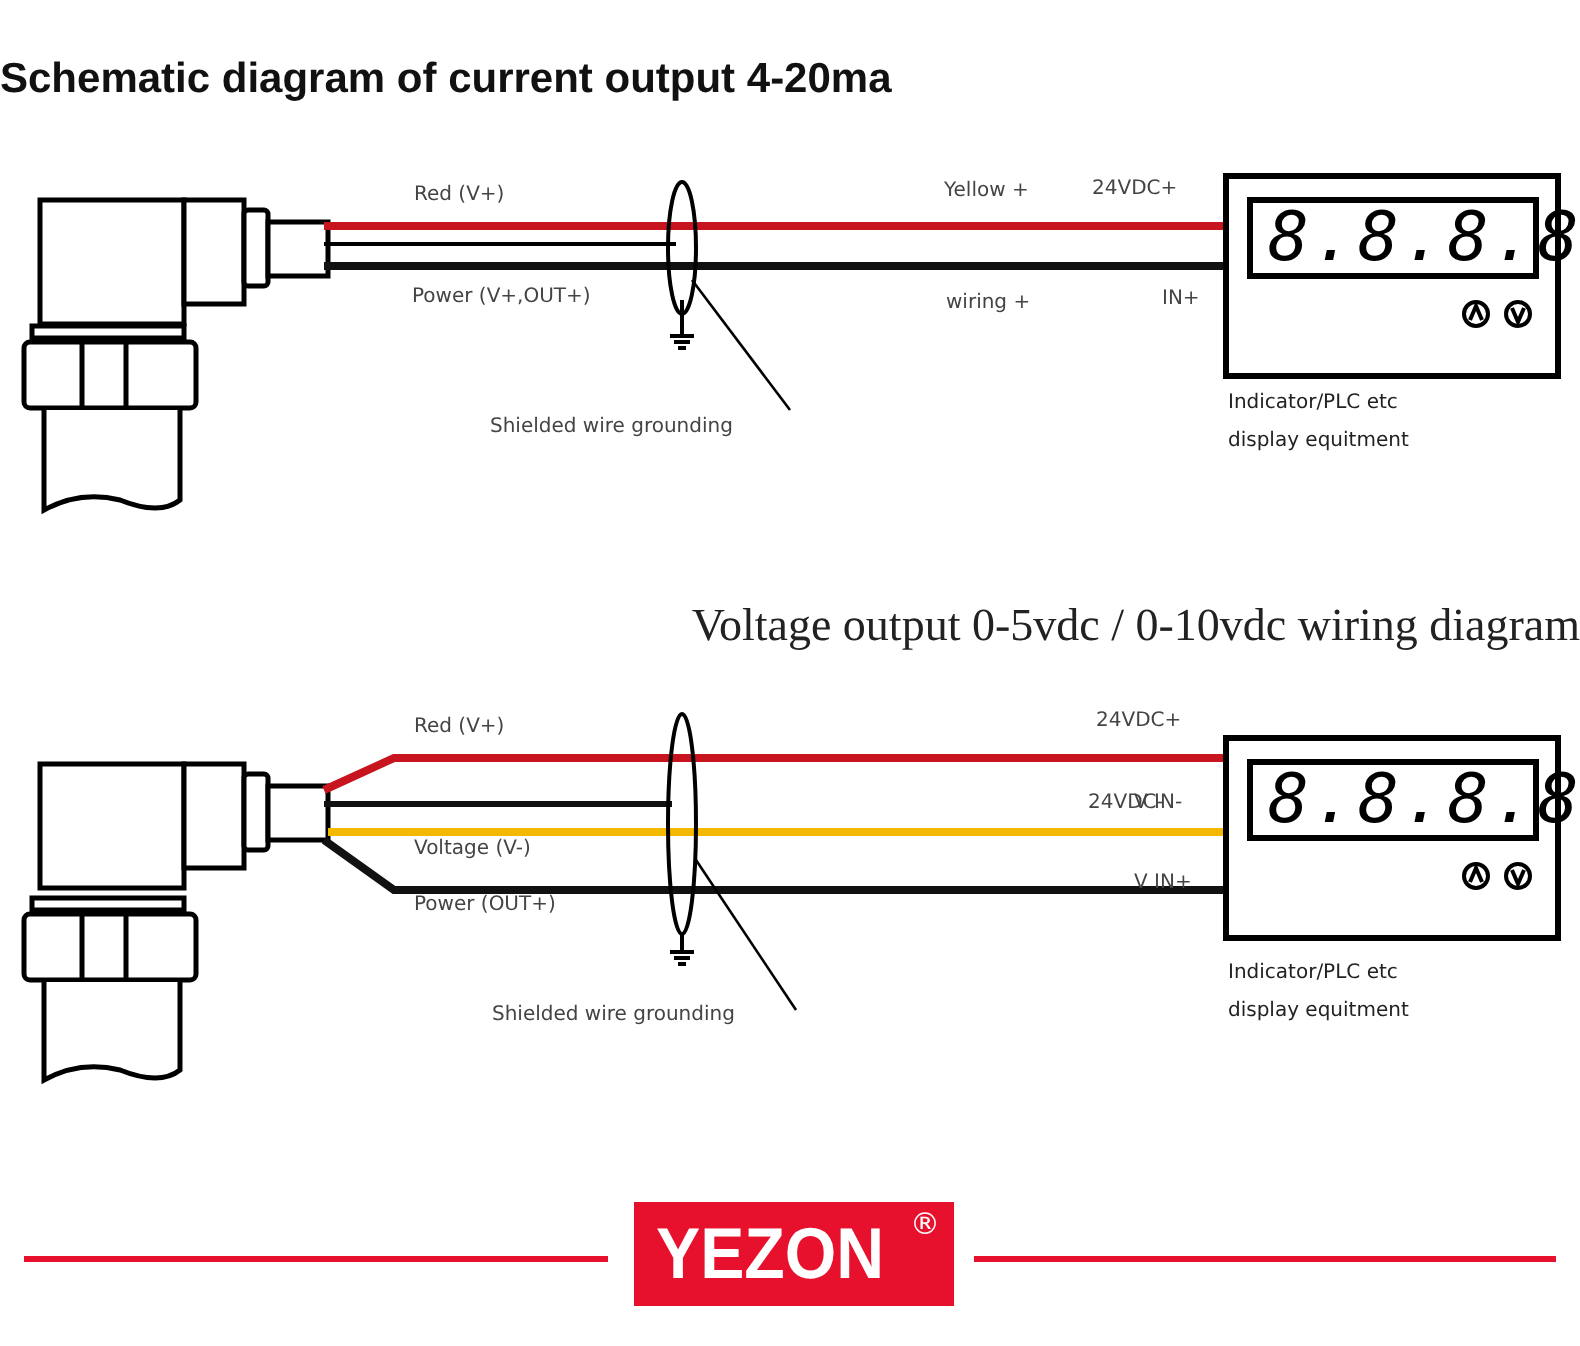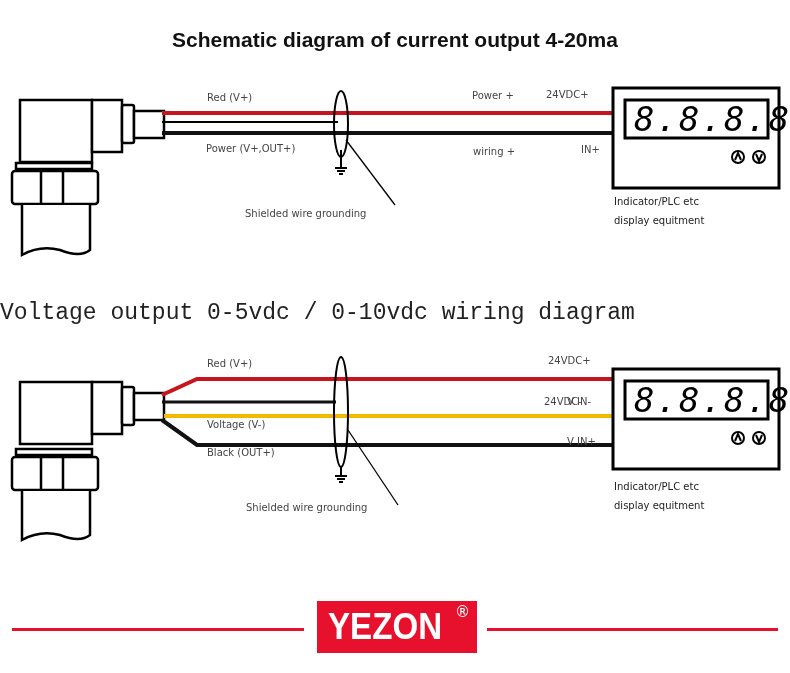--- a/index.html
+++ b/index.html
@@ -1,18 +1,18 @@
 <!DOCTYPE html>
 <html><head>
 <meta charset="utf-8">
 <style>
   html,body{margin:0;padding:0;background:#fff;}
   body{width:790px;height:673px;position:relative;overflow:hidden;font-family:"Liberation Sans",sans-serif;}
-  .title1{position:absolute;left:0;width:790px;top:28px;text-align:center;font-size:21px;font-weight:bold;color:#111;font-family:"Liberation Sans",sans-serif;}
-  .title2{position:absolute;left:0;width:790px;top:300px;text-align:left;font-size:23px;color:#222;font-family:Liberation Mono, monospace;}
+  .title1{position:absolute;left:0;width:790px;top:28px;font-size:21px;font-weight:bold;color:#111;font-family:"Liberation Sans",sans-serif;}
+  .title2{position:absolute;left:0;width:790px;top:300px;text-align:right;font-size:23px;color:#222;font-family:Liberation Serif, serif;}
   .lbl{position:absolute;font-size:10px;color:#444;font-family:"DejaVu Sans",sans-serif;white-space:nowrap;}
   svg{position:absolute;left:0;top:0;}
   .logo-wrap{position:absolute;left:317px;top:601px;width:160px;height:52px;background:#e8112d;}
   .logo{position:absolute;left:11px;top:5px;font-size:36px;font-weight:bold;color:#fff;font-family:"Liberation Sans",sans-serif;letter-spacing:0px;transform:scaleX(0.92);transform-origin:left;}
   .reg{position:absolute;left:138px;top:2px;font-size:15px;color:#fff;font-family:"DejaVu Sans",sans-serif;}
   .rule{position:absolute;top:628px;height:3px;background:#e8112d;}
 </style>
 </head>
 <body>
 
@@ -91,31 +91,31 @@
     <circle cx="759" cy="438" r="6"></circle>
       <polyline points="756,435 759,442 762,435"></polyline>
   </g>
 </svg>
 
 <div class="lbl" style="left:634px;top:99px;font-size:34px;color:#000;letter-spacing:2px;font-family:'DejaVu Sans Mono',monospace;font-style:italic;">8.8.8.8</div>
 <div class="lbl" style="left:634px;top:380px;font-size:34px;color:#000;letter-spacing:2px;font-family:'DejaVu Sans Mono',monospace;font-style:italic;">8.8.8.8</div>
 
 <div class="lbl" style="left:207px;top:92px">Red (V+)</div>
 <div class="lbl" style="left:206px;top:143px">Power (V+,OUT+)</div>
-<div class="lbl" style="left:472px;top:90px">Power +</div>
+<div class="lbl" style="left:472px;top:90px">Yellow +</div>
 <div class="lbl" style="left:546px;top:89px">24VDC+</div>
 <div class="lbl" style="left:473px;top:146px">wiring +</div>
 <div class="lbl" style="left:581px;top:144px">IN+</div>
 <div class="lbl" style="left:245px;top:208px">Shielded wire grounding</div>
 <div class="lbl" style="left:614px;top:196px;color:#222">Indicator/PLC etc</div>
 <div class="lbl" style="left:614px;top:215px;color:#222">display equitment</div>
 
 <div class="lbl" style="left:207px;top:358px">Red (V+)</div>
 <div class="lbl" style="left:207px;top:419px">Voltage (V-)</div>
-<div class="lbl" style="left:207px;top:447px">Black (OUT+)</div>
+<div class="lbl" style="left:207px;top:447px">Power (OUT+)</div>
 <div class="lbl" style="left:548px;top:355px">24VDC+</div>
 <div class="lbl" style="left:544px;top:396px">24VDC-</div>
 <div class="lbl" style="left:567px;top:396px">V IN-</div>
 <div class="lbl" style="left:567px;top:436px">V IN+</div>
 <div class="lbl" style="left:246px;top:502px">Shielded wire grounding</div>
 <div class="lbl" style="left:614px;top:481px;color:#222">Indicator/PLC etc</div>
 <div class="lbl" style="left:614px;top:500px;color:#222">display equitment</div>
 
 <div class="rule" style="left:12px;width:292px"></div>
 <div class="rule" style="left:487px;width:291px"></div>

